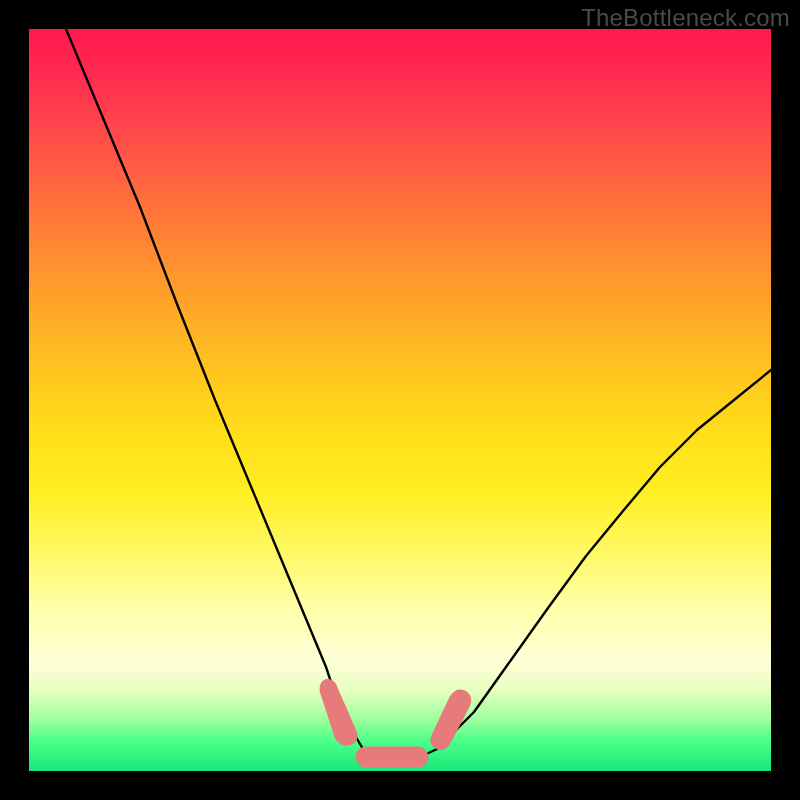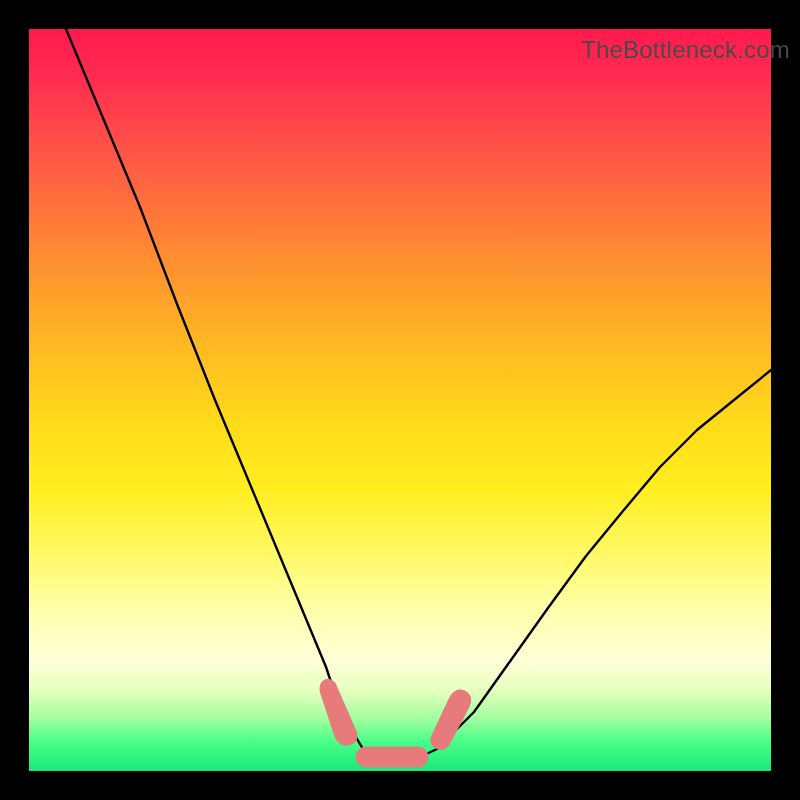--- a/index.html
+++ b/index.html
@@ -47,21 +47,20 @@
     );
   }
   .watermark {
     position: absolute;
     top: 4px;
     right: 10px;
     color: #4a4a4a;
     font-size: 24px;
     font-weight: 500;
     letter-spacing: 0.2px;
-    margin-top: 32px;
   }
   svg.curve {
     position: absolute;
     left: 0;
     top: 0;
     width: 742px;
     height: 742px;
     overflow: visible;
   }
 </style>

